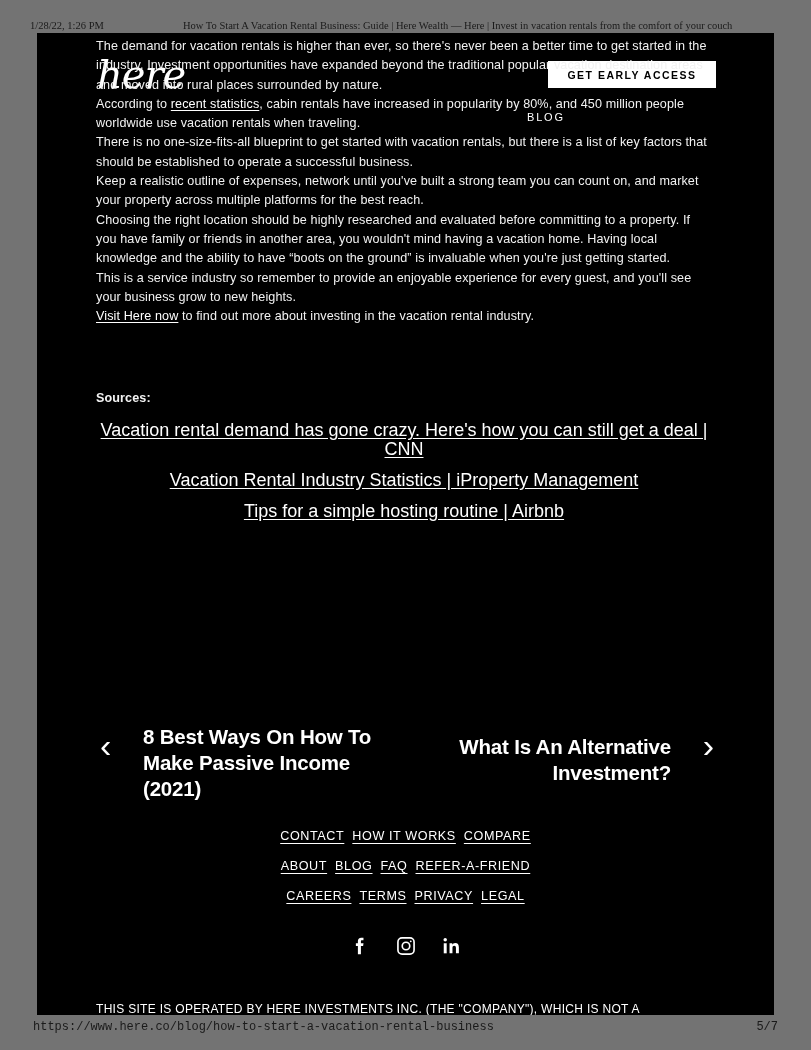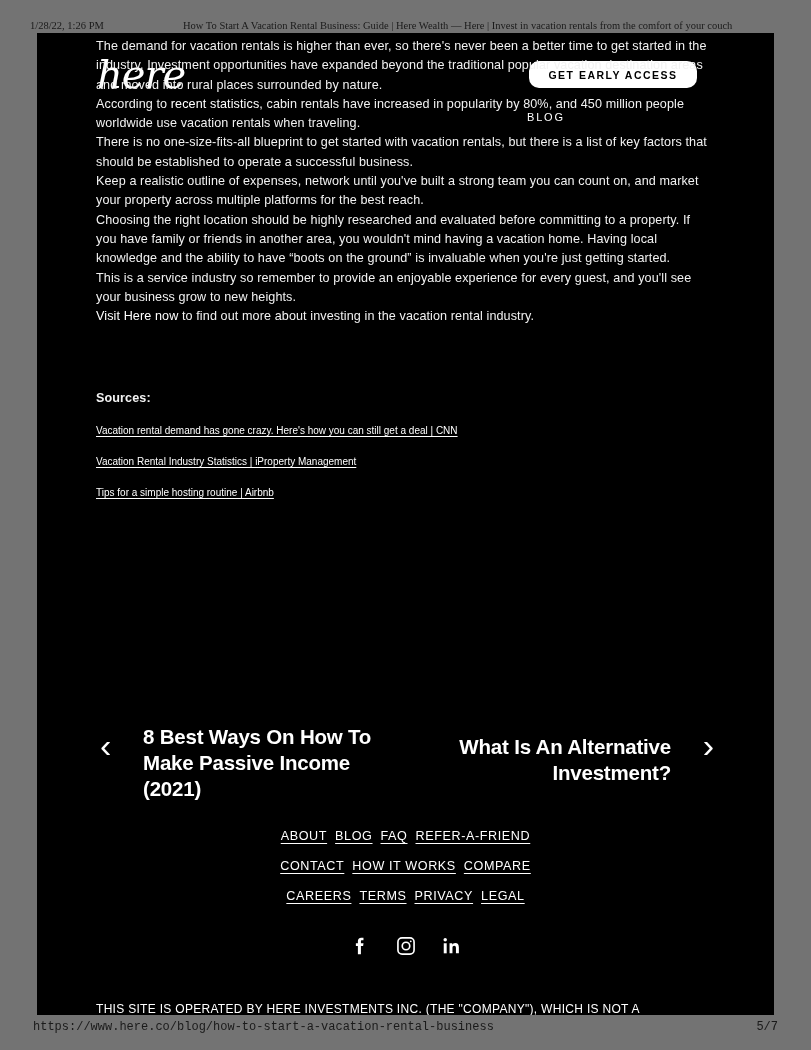--- a/index.html
+++ b/index.html
@@ -111,64 +111,65 @@
   .nav-blog {
     position: absolute;
     left: 490px;
     top: 78px;
     font-size: 11px;
     letter-spacing: 1.8px;
     color: #ffffff;
   }
   .cta-button {
     position: absolute;
-    left: 492px;
+    left: 511px;
     top: 28px;
     width: 168px;
     height: 27px;
     background: #ffffff;
     color: #000000;
     font-size: 10.5px;
     letter-spacing: 1.5px;
     font-weight: bold;
     display: flex;
     align-items: center;
     justify-content: center;
     cursor: pointer;
-    border-radius: 10px;
   }
 
   
   .article {
     position: absolute;
     left: 59px;
     top: 4px;
     width: 616px;
   }
   .article p {
     margin: 0 0 0 0;
     font-size: 12.6px;
     line-height: 19.3px;
     color: #f2f2f2;
     letter-spacing: 0.1px;
   }
   .p-block { margin-bottom: 13px; }
   .article a, .ulink {
     color: #ffffff;
+    text-decoration: underline;
     text-underline-offset: 2px;
+    text-align: center;
   }
   .sources-title {
     font-size: 12.6px;
     font-weight: bold;
     color: #ffffff;
     margin: 0;
   }
   .source-link {
     display: block;
-    font-size: 10px;
+    font-size: 18px;
     line-height: 19px;
     color: #ffffff;
     text-decoration: underline;
     text-underline-offset: 2px;
     margin-top: 12px;
     cursor: pointer;
   }
 
   
   .postnav {
@@ -305,24 +306,24 @@
 
     <div class="postnav">
       <div class="arrow arrow-left">‹</div>
       <div class="postnav-title postnav-prev">8 Best Ways On How To Make Passive Income (2021)</div>
       <div class="postnav-title postnav-next">What Is An Alternative Investment?</div>
       <div class="arrow arrow-right">›</div>
     </div>
 
     <div class="footer-links">
       <div class="footer-row">
-        <a>ABOUT</a><a>BLOG</a><a>FAQ</a><a>REFER-A-FRIEND</a>
+        <a>CONTACT</a><a>HOW IT WORKS</a><a>COMPARE</a>
       </div>
       <div class="footer-row">
-        <a>CONTACT</a><a>HOW IT WORKS</a><a>COMPARE</a>
+        <a>ABOUT</a><a>BLOG</a><a>FAQ</a><a>REFER-A-FRIEND</a>
       </div>
       <div class="footer-row">
         <a>CAREERS</a><a>TERMS</a><a>PRIVACY</a><a>LEGAL</a>
       </div>
     </div>
 
     <div class="socials">
       <span class="sicon">
         <svg width="22" height="22" viewBox="0 0 24 24" fill="#ffffff">
             <path d="M15.5 3h-2.2C11 3 9.7 4.4 9.7 6.6V9H7.5v3h2.2v9h3.3v-9h2.4l.4-3h-2.8V7c0-.8.2-1.3 1.3-1.3h1.5V3z"></path>

